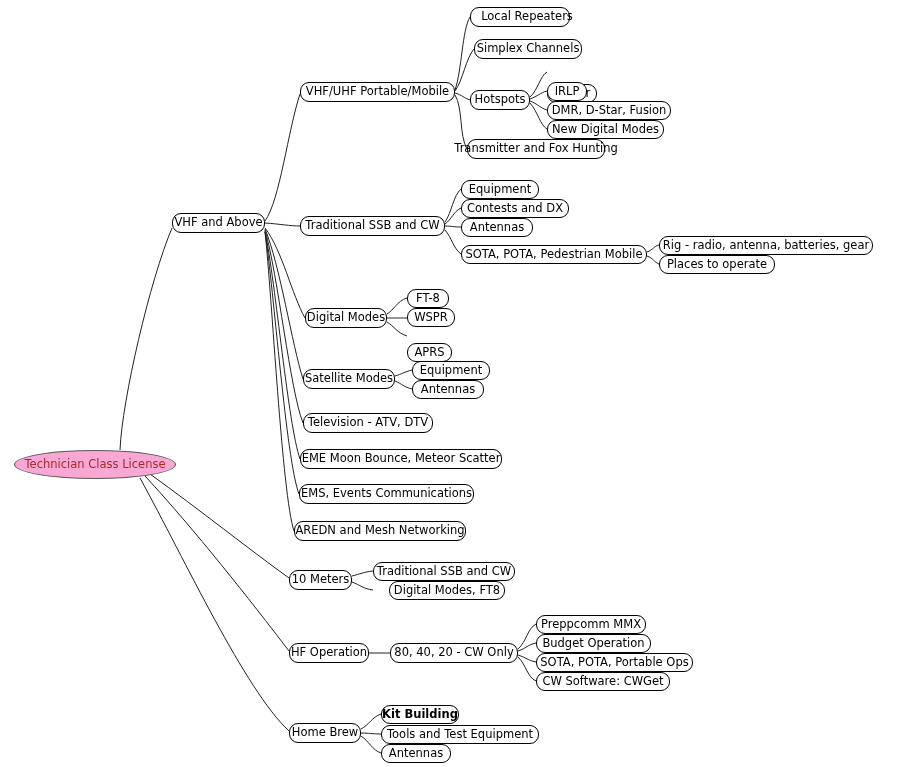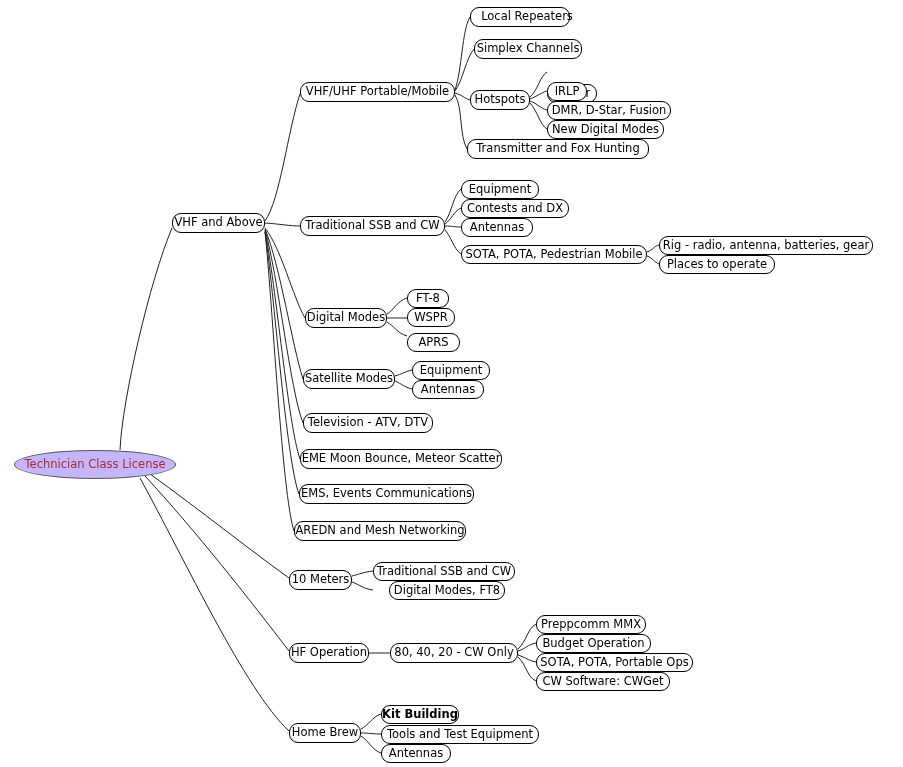--- a/index.html
+++ b/index.html
@@ -40,21 +40,21 @@
     font-size: 11.5px;
     line-height: 1;
     display: flex;
     align-items: center;
     justify-content: center;
     white-space: nowrap;
     padding: 0 6px;
   }
   .node.root {
     border-radius: 50%;
-    background: #c4b5fd;
+    background: #f9a8d4;
     border: 1px solid #5a5a5a;
     color: #a52a2a;
   }
 </style>
 </head>
 <body>
 
 <div id="mindmap-root">
   <svg id="edge-layer" viewBox="0 0 903 767" width="903" height="767" xmlns="http://www.w3.org/2000/svg">
       <path d="M 120 450 C 122 400 150 280 172 228" fill="none" stroke="#222222" stroke-width="1"></path>
@@ -141,21 +141,21 @@
       </div>
       <div class="node" style="left: 470px; top: 7px; width: 100px; height: 20px; padding-left: 20px;">
         <span>Local Repeaters</span>
       </div>
       <div class="node" style="left: 474px; top: 39px; width: 108px; height: 20px;">
         <span>Simplex Channels</span>
       </div>
       <div class="node" style="left: 470px; top: 90px; width: 60px; height: 20px;">
         <span>Hotspots</span>
       </div>
-      <div class="node" style="left: 467px; top: 139px; width: 182px; height: 20px;">
+      <div class="node" style="left: 467px; top: 139px; width: 138px; height: 20px;">
         <span>Transmitter and Fox Hunting</span>
       </div>
       <div class="node" style="left: 547px; top: 63px; width: 50px; height: 19px; margin-top: 21px;">
         <span>Allstar</span>
       </div>
       <div class="node" style="left: 547px; top: 82px; width: 40px; height: 19px;">
         <span>IRLP</span>
       </div>
       <div class="node" style="left: 547px; top: 101px; width: 124px; height: 19px;">
         <span>DMR, D-Star, Fusion</span>
@@ -180,21 +180,21 @@
       </div>
       <div class="node" style="left: 659px; top: 255px; width: 116px; height: 19px;">
         <span>Places to operate</span>
       </div>
       <div class="node" style="left: 407px; top: 289px; width: 42px; height: 19px;">
         <span>FT-8</span>
       </div>
       <div class="node" style="left: 407px; top: 308px; width: 48px; height: 19px;">
         <span>WSPR</span>
       </div>
-      <div class="node" style="left: 407px; top: 333px; width: 53px; height: 19px;">
+      <div class="node" style="left: 407px; top: 343px; width: 45px; height: 19px;">
         <span>APRS</span>
       </div>
       <div class="node" style="left: 412px; top: 361px; width: 78px; height: 19px;">
         <span>Equipment</span>
       </div>
       <div class="node" style="left: 412px; top: 380px; width: 72px; height: 19px;">
         <span>Antennas</span>
       </div>
       <div class="node" style="left: 373px; top: 562px; width: 142px; height: 19px;">
         <span>Traditional SSB and CW</span>

